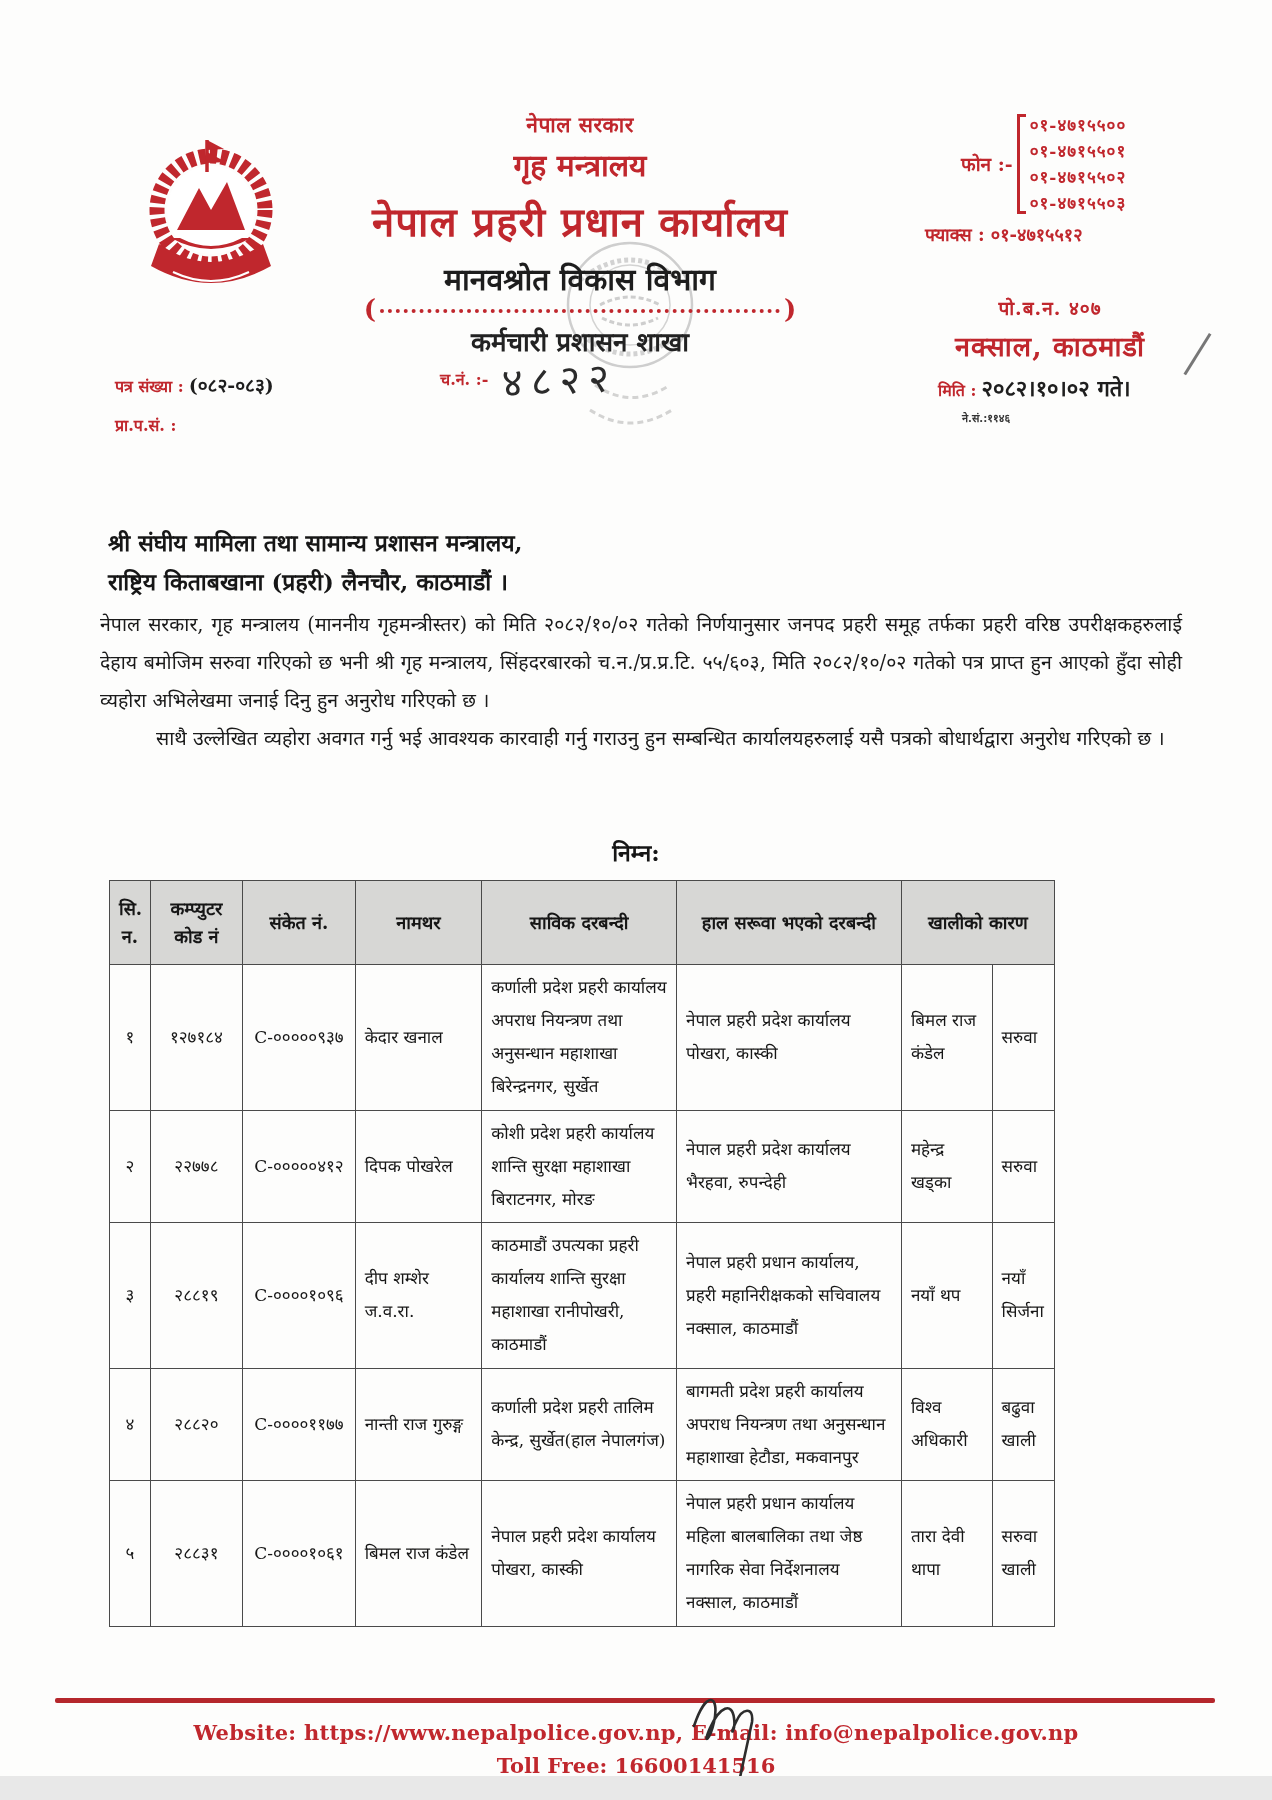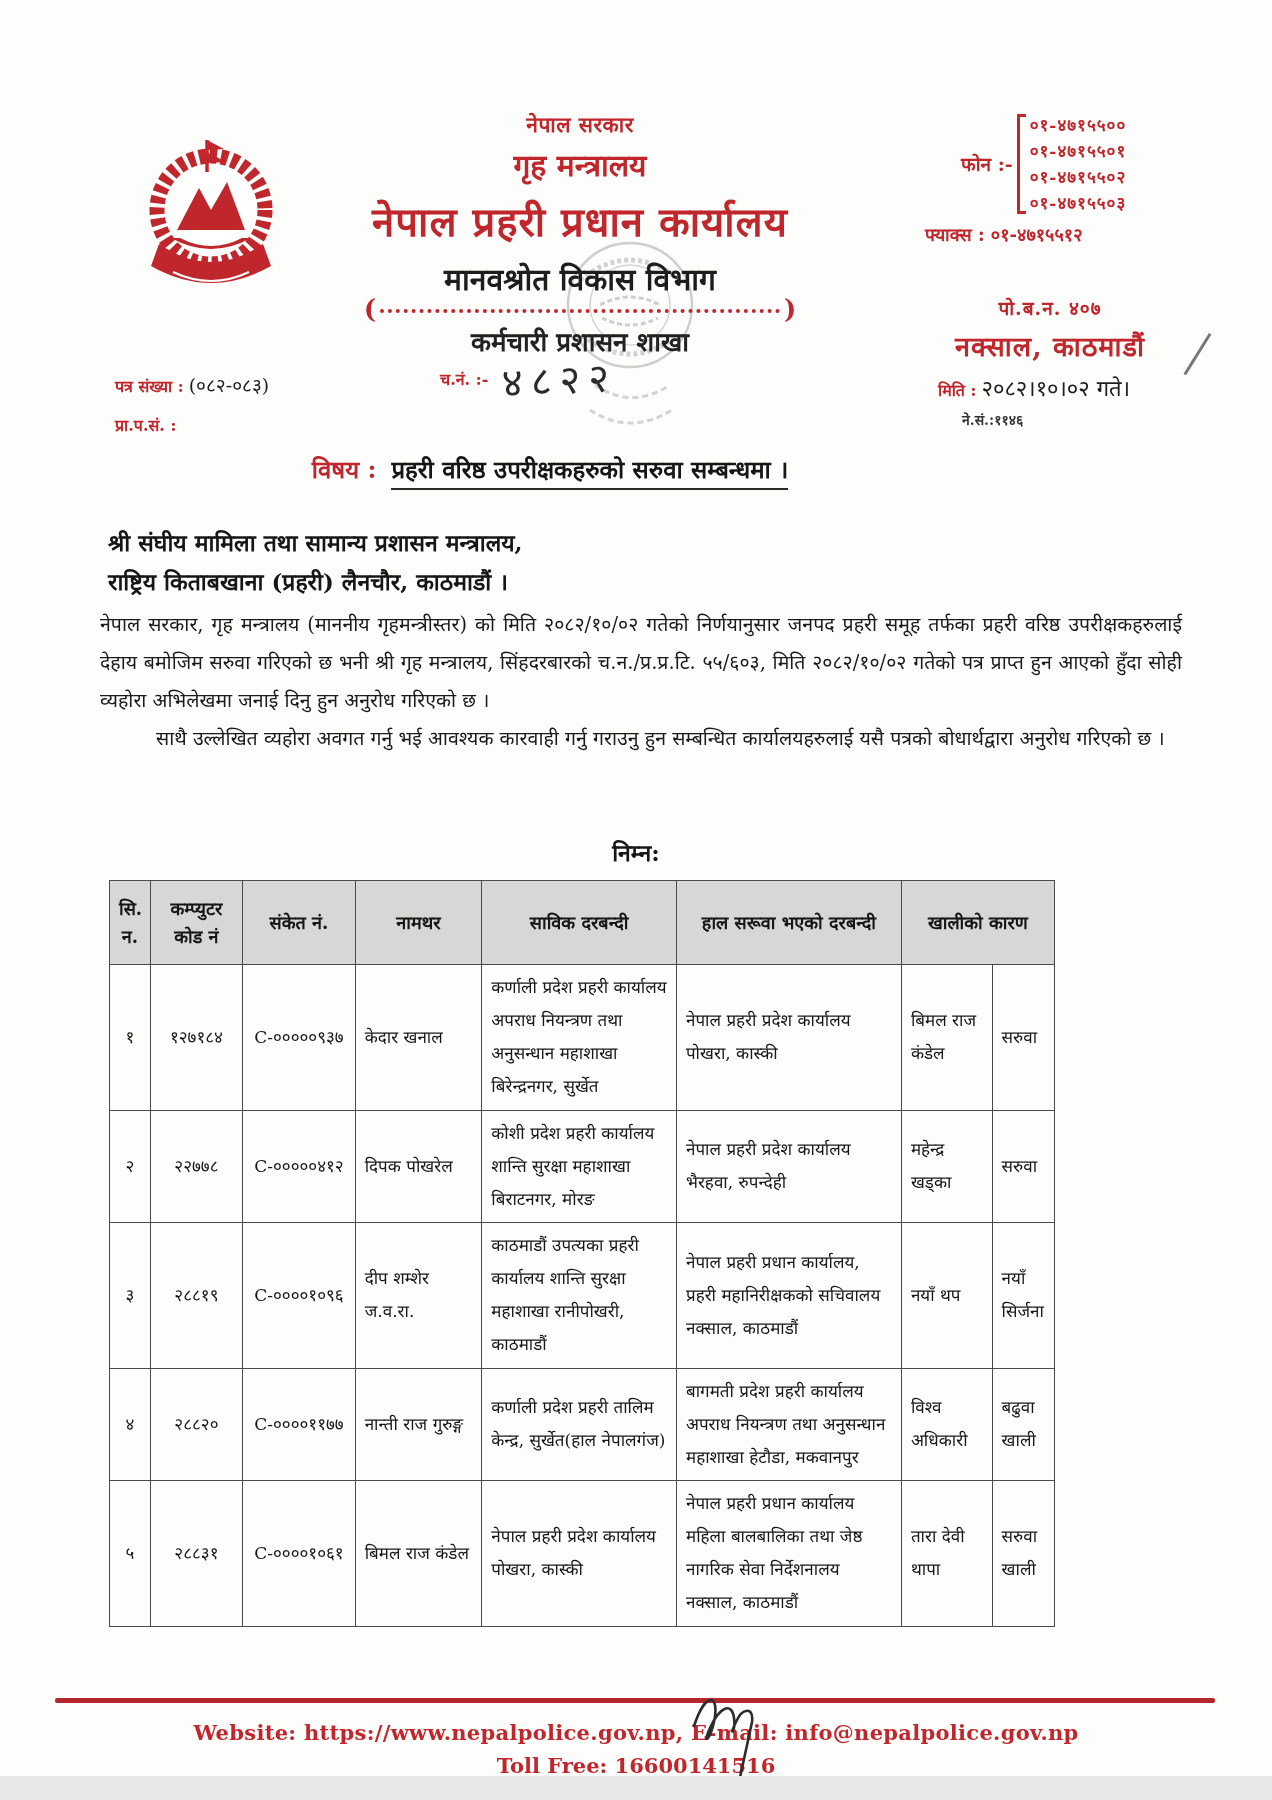--- a/index.html
+++ b/index.html
@@ -39,29 +39,29 @@
   .phone-nums div { font-size:17px; font-weight:bold; color:#c0272d; line-height:26px; letter-spacing:1px; white-space:nowrap; }
   .fax-row { margin-top:6px; font-size:18px; font-weight:bold; color:#c0272d; white-space:nowrap; }
 
   .pobox-block { left:900px; top:295px; width:300px; text-align:center; }
   .pobox { font-size:19px; font-weight:bold; color:#c0272d; letter-spacing:1px; }
   .office-city { font-size:27px; font-weight:bold; color:#c0272d; margin-top:6px; letter-spacing:1px; }
   .pen-stroke { left:1196px; top:330px; width:2.5px; height:48px; background:#555; transform:rotate(32deg); opacity:.8; }
 
   
   .meta-label { font-size:16px; font-weight:bold; color:#c0272d; }
-  .meta-val { font-size:19px; color:#1e1e1e; font-weight:400; }
+  .meta-val { font-size:19px; color:#1e1e1e; font-weight:700; }
   .letter-no { left:115px; top:372px; }
   .pra-pa-san { left:115px; top:414px;text-align:center; }
   .chalani { left:440px; top:360px; display:flex; align-items:flex-start; gap:14px;text-align:center; }
   .chalani-no { font-size:40px; color:#2b2b2b; font-weight:400; letter-spacing:8px;
                 transform:rotate(-3deg); font-family:"DejaVu Sans","Liberation Sans",sans-serif; line-height:40px; }
   .miti { left:938px; top:372px; white-space:nowrap; }
   .miti .meta-val { font-size:22px; }
-  .ne-san { left:962px; top:410px; font-size:14px; color:#333; font-weight:600; }
+  .ne-san { left:962px; top:410px; font-size:11px; color:#333; font-weight:600; }
 
   
   .subject { left:0; top:452px; width:1100px; text-align:center; }
   .subject .lbl { font-size:24px; font-weight:bold; color:#c0272d; margin-right:10px; }
   .subject .txt { font-size:24px; font-weight:600; color:#161616;
                   border-bottom:2.5px solid #2a2a2a; padding-bottom:4px; }
 
   
   .recipient { left:108px; top:523px; font-size:23px; font-weight:600; line-height:39px; color:#161616; }
 
@@ -157,24 +157,20 @@
   <div class="abs chalani">
     <span class="meta-label" style="margin-top:8px;">च.नं. :-</span>
     <span class="chalani-no">४८२२</span>
   </div>
   <div class="abs miti">
     <span class="meta-label">मिति :</span>
     <span class="meta-val">२०८२।१०।०२ गते।</span>
   </div>
   <div class="abs ne-san">ने.सं.:११४६</div>
 
-  <div class="abs subject">
-    <span class="lbl">विषय :</span>
-    <span class="txt">प्रहरी वरिष्ठ उपरीक्षकहरुको सरुवा सम्बन्धमा ।</span>
-  </div>
 
   <div class="abs recipient">
     <div>श्री संघीय मामिला तथा सामान्य प्रशासन मन्त्रालय,</div>
     <div>राष्ट्रिय किताबखाना (प्रहरी) लैनचौर, काठमाडौं ।</div>
   </div>
 
   <div class="abs body-text">
     <p>नेपाल सरकार, गृह मन्त्रालय (माननीय गृहमन्त्रीस्तर) को मिति २०८२/१०/०२ गतेको निर्णयानुसार जनपद प्रहरी समूह तर्फका प्रहरी वरिष्ठ उपरीक्षकहरुलाई देहाय बमोजिम सरुवा गरिएको छ भनी श्री गृह मन्त्रालय, सिंहदरबारको च.न./प्र.प्र.टि. ५५/६०३, मिति २०८२/१०/०२ गतेको पत्र प्राप्त हुन आएको हुँदा सोही व्यहोरा अभिलेखमा जनाई दिनु हुन अनुरोध गरिएको छ ।</p>
     <p class="indent">साथै उल्लेखित व्यहोरा अवगत गर्नु भई आवश्यक कारवाही गर्नु गराउनु हुन सम्बन्धित कार्यालयहरुलाई यसै पत्रको बोधार्थद्वारा अनुरोध गरिएको छ ।</p>
   </div>

